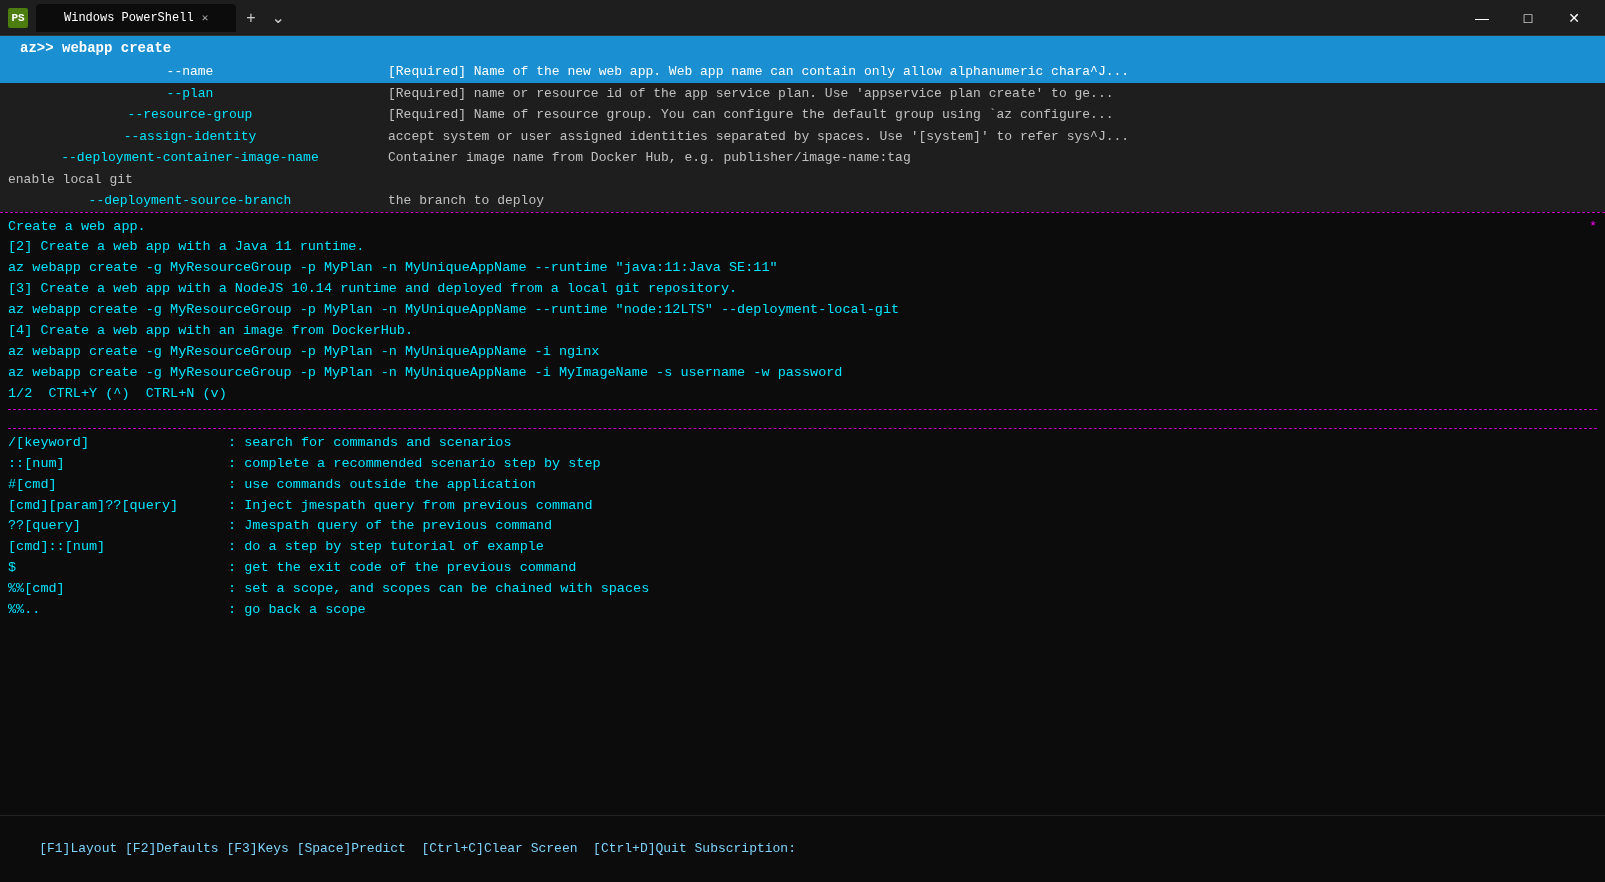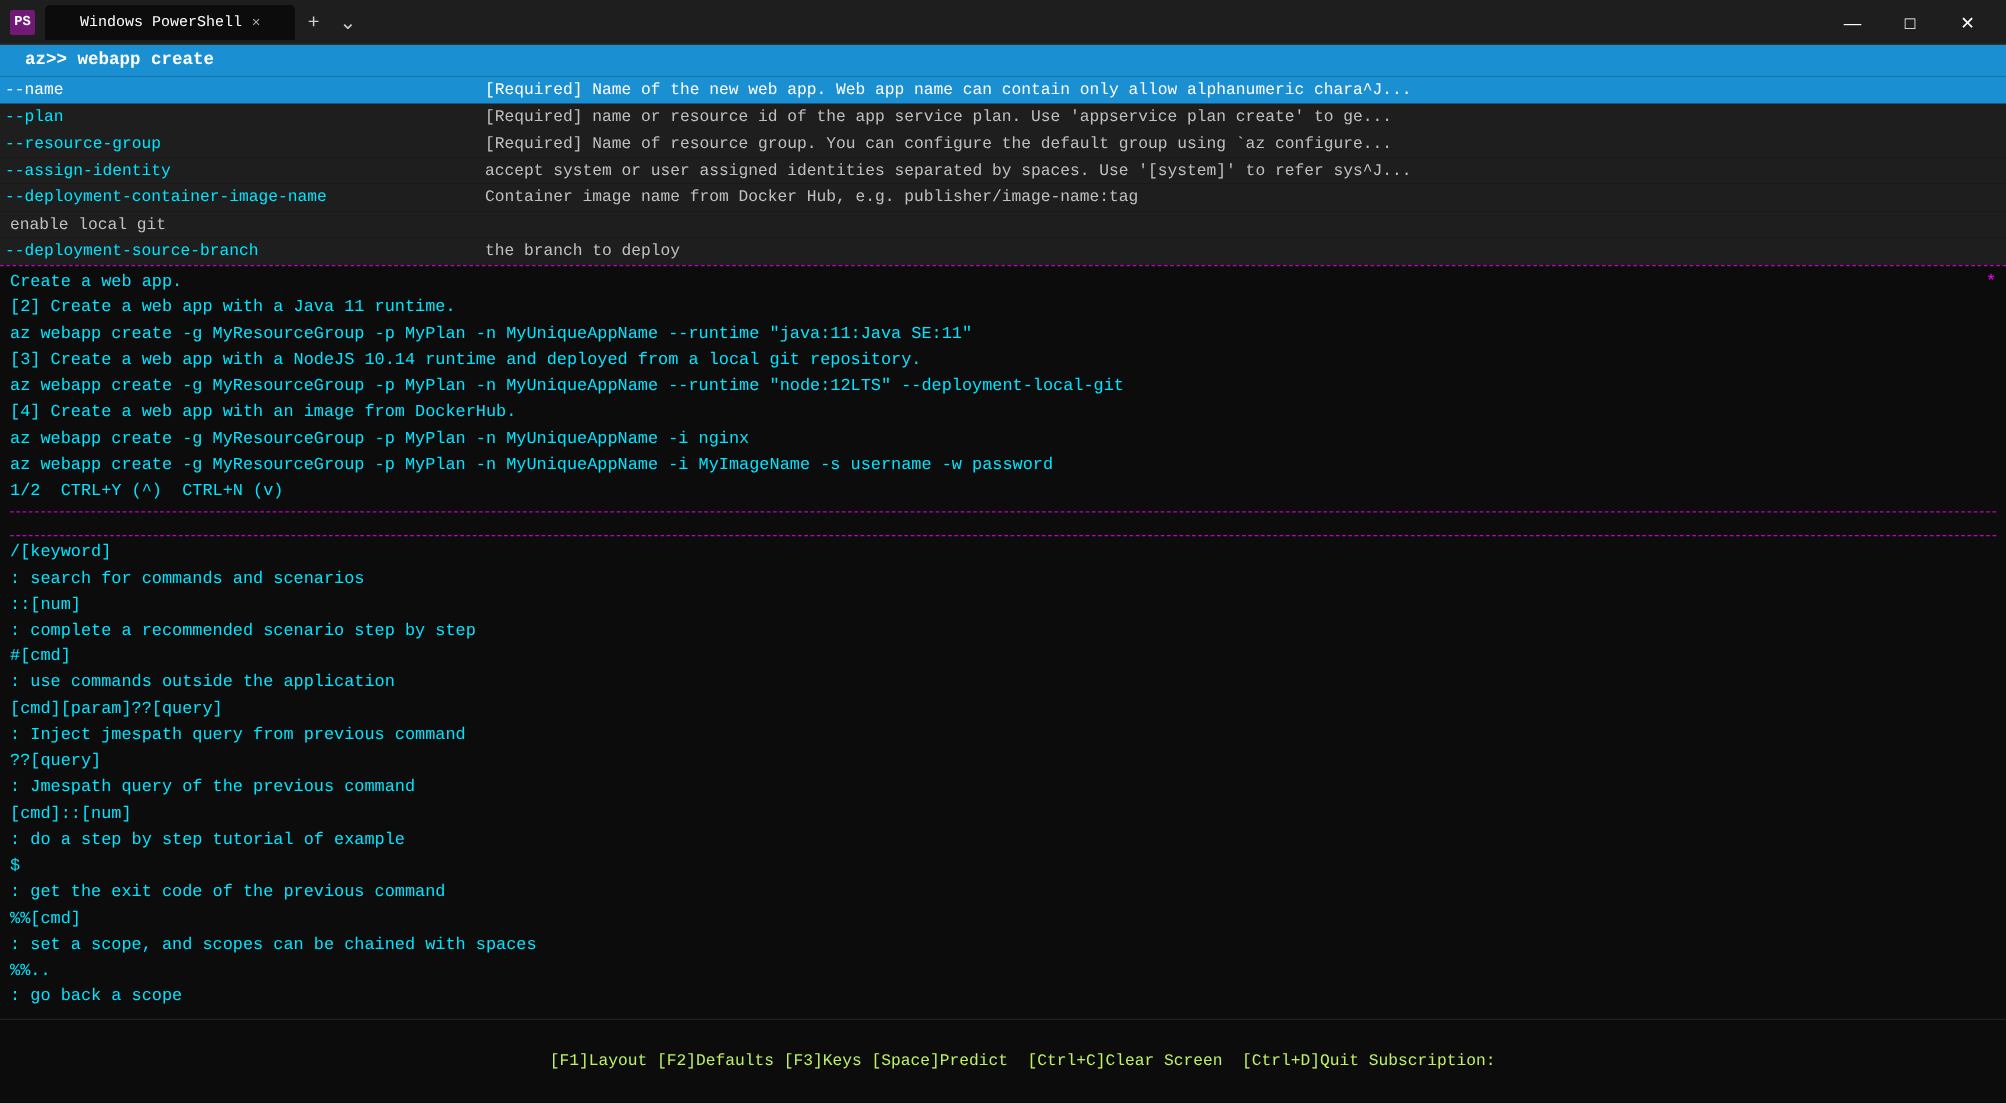--- a/index.html
+++ b/index.html
@@ -106,20 +106,21 @@
       background: #1a8fd1;
     }
     .completion-row:not(.selected) {
       background: #1e1e1e;
     }
     .col-param {
       width: 380px;
       min-width: 380px;
       padding: 1px 4px;
       color: #00e5ff;
+      text-align: center;
     }
     .completion-row.selected .col-param {
       color: #fff;
     }
     .col-desc {
       flex: 1;
       padding: 1px 8px;
       color: #c0c0c0;
     }
     .completion-row.selected .col-desc {
@@ -151,46 +152,44 @@
     .help-section {
       margin-top: 2px;
     }
     .help-row {
       display: flex;
       gap: 0;
       white-space: pre;
       color: #00e5ff;
       font-size: 13.5px;
       line-height: 1.55;
-      flex-direction: column;
     }
     .help-key {
       min-width: 220px;
       color: #00e5ff;
     }
     .help-val {
       color: #00e5ff;
     }
 
     
     .bottom-bar {
       background: #0c0c0c;
-      color: #bef264;
+      color: #7dd3fc;
       font-size: 13px;
       padding: 4px 8px;
       white-space: pre;
       border-top: 1px solid #222;
-      text-align: center;
     }
 
     
     .ps-icon {
       width: 20px;
       height: 20px;
-      background: #701a75;
+      background: #4d7c0f;
       display: flex;
       align-items: center;
       justify-content: center;
       font-size: 11px;
       font-weight: bold;
       color: #fff;
       border-radius: 2px;
     }
   </style>
 </head>

